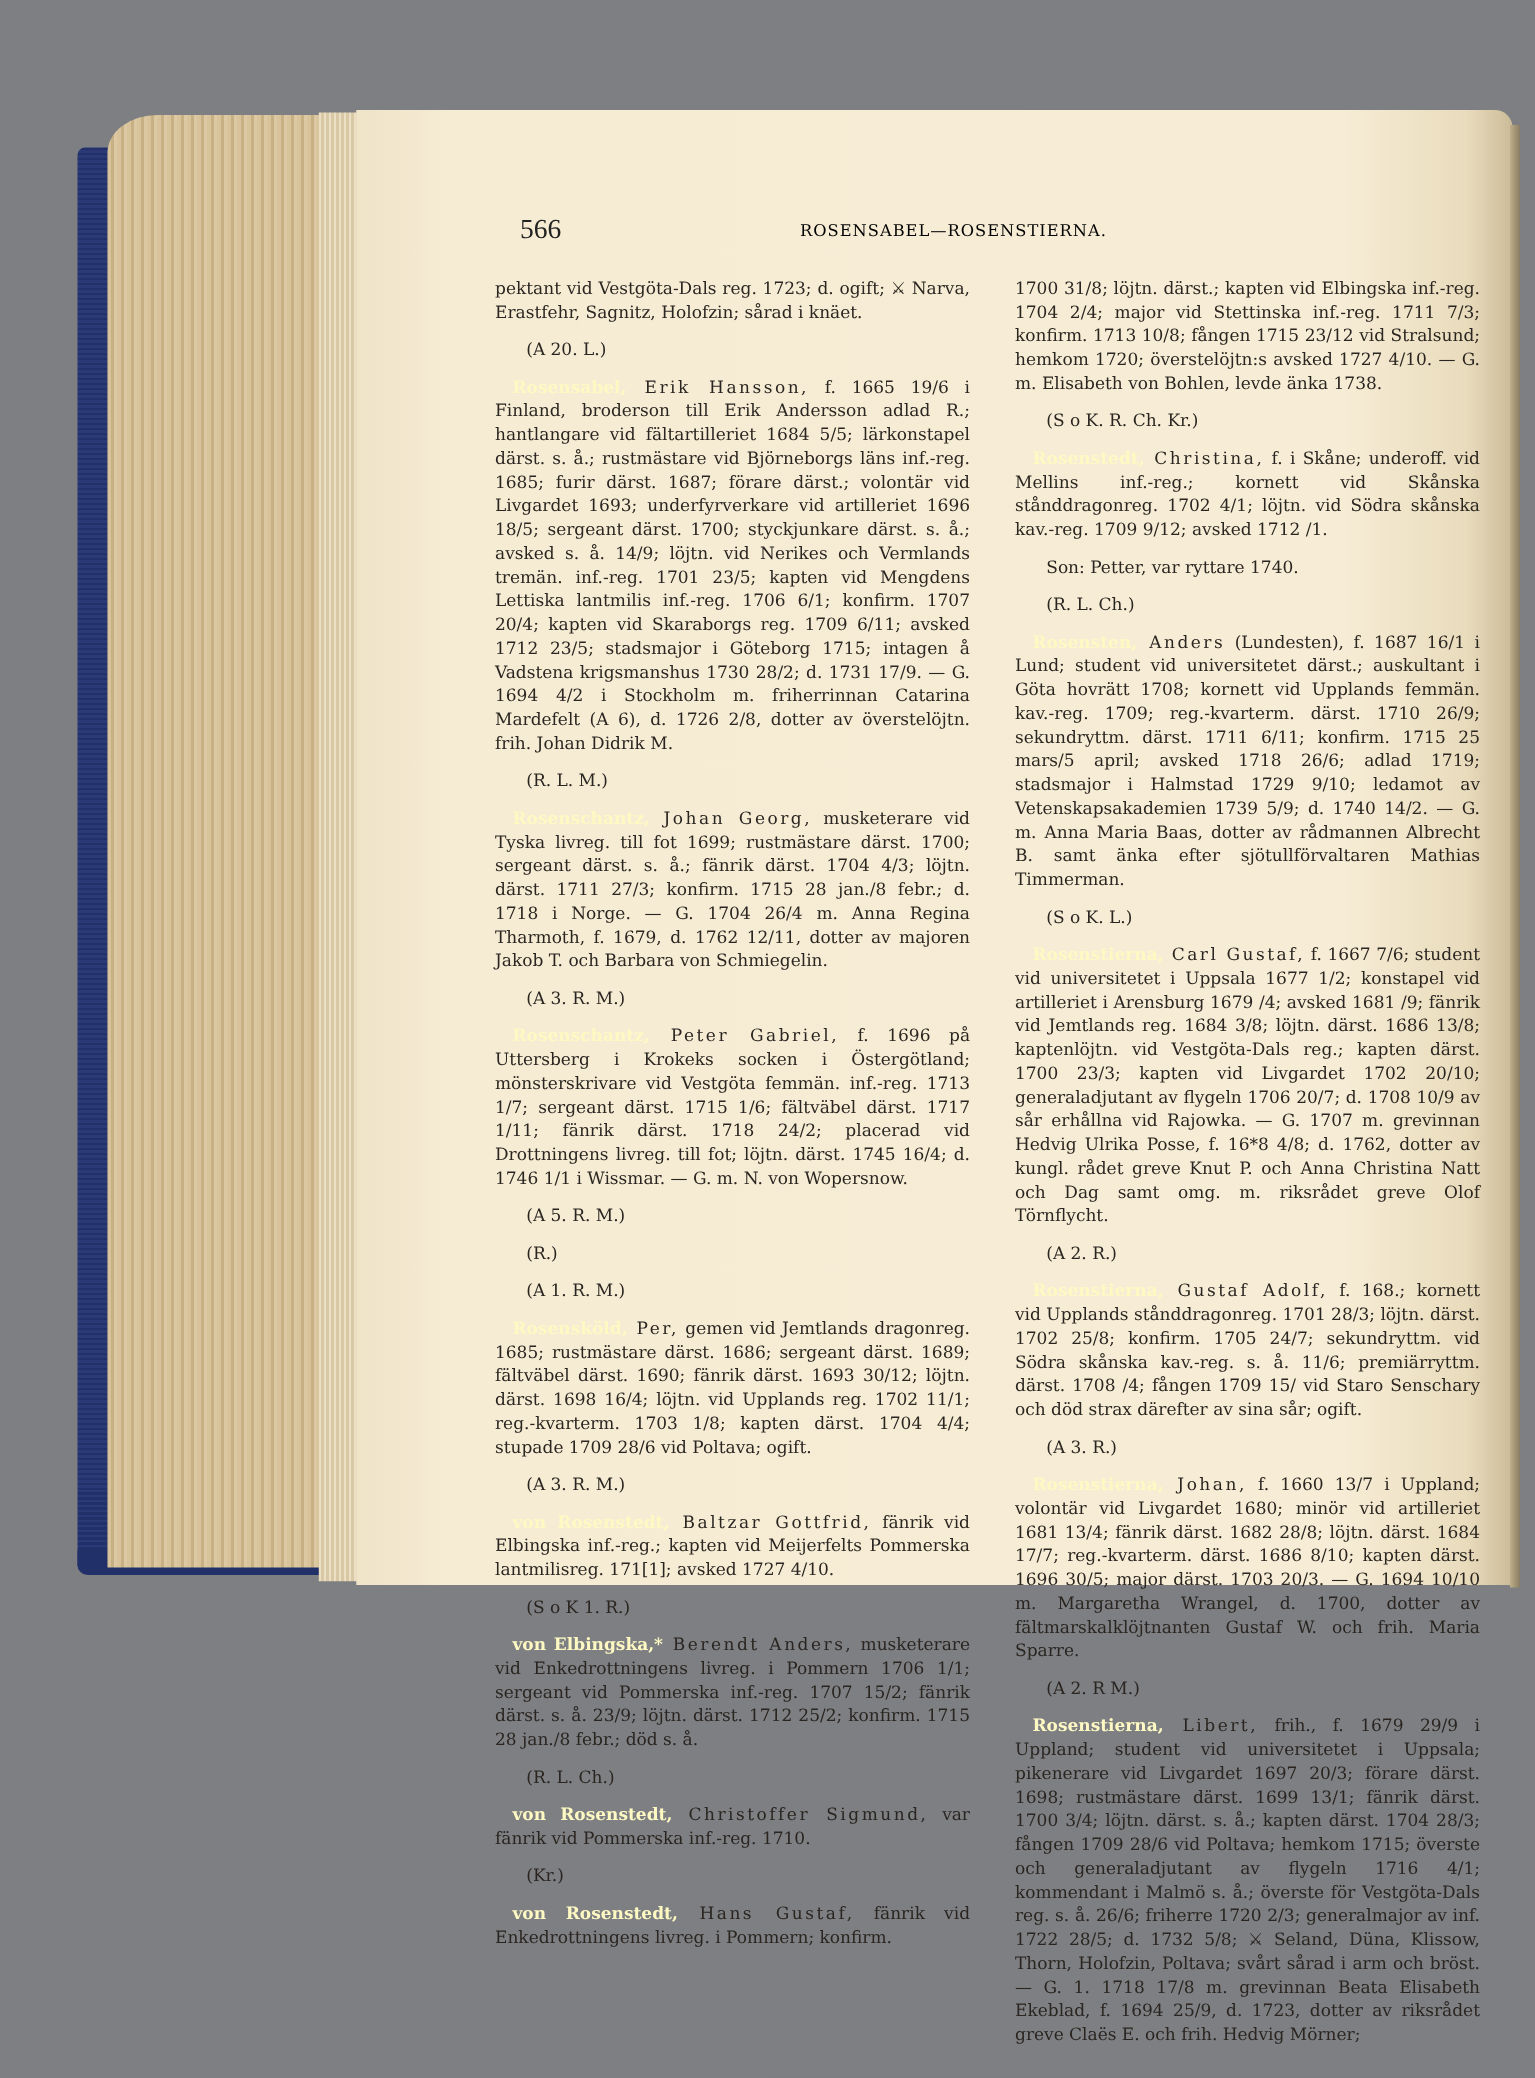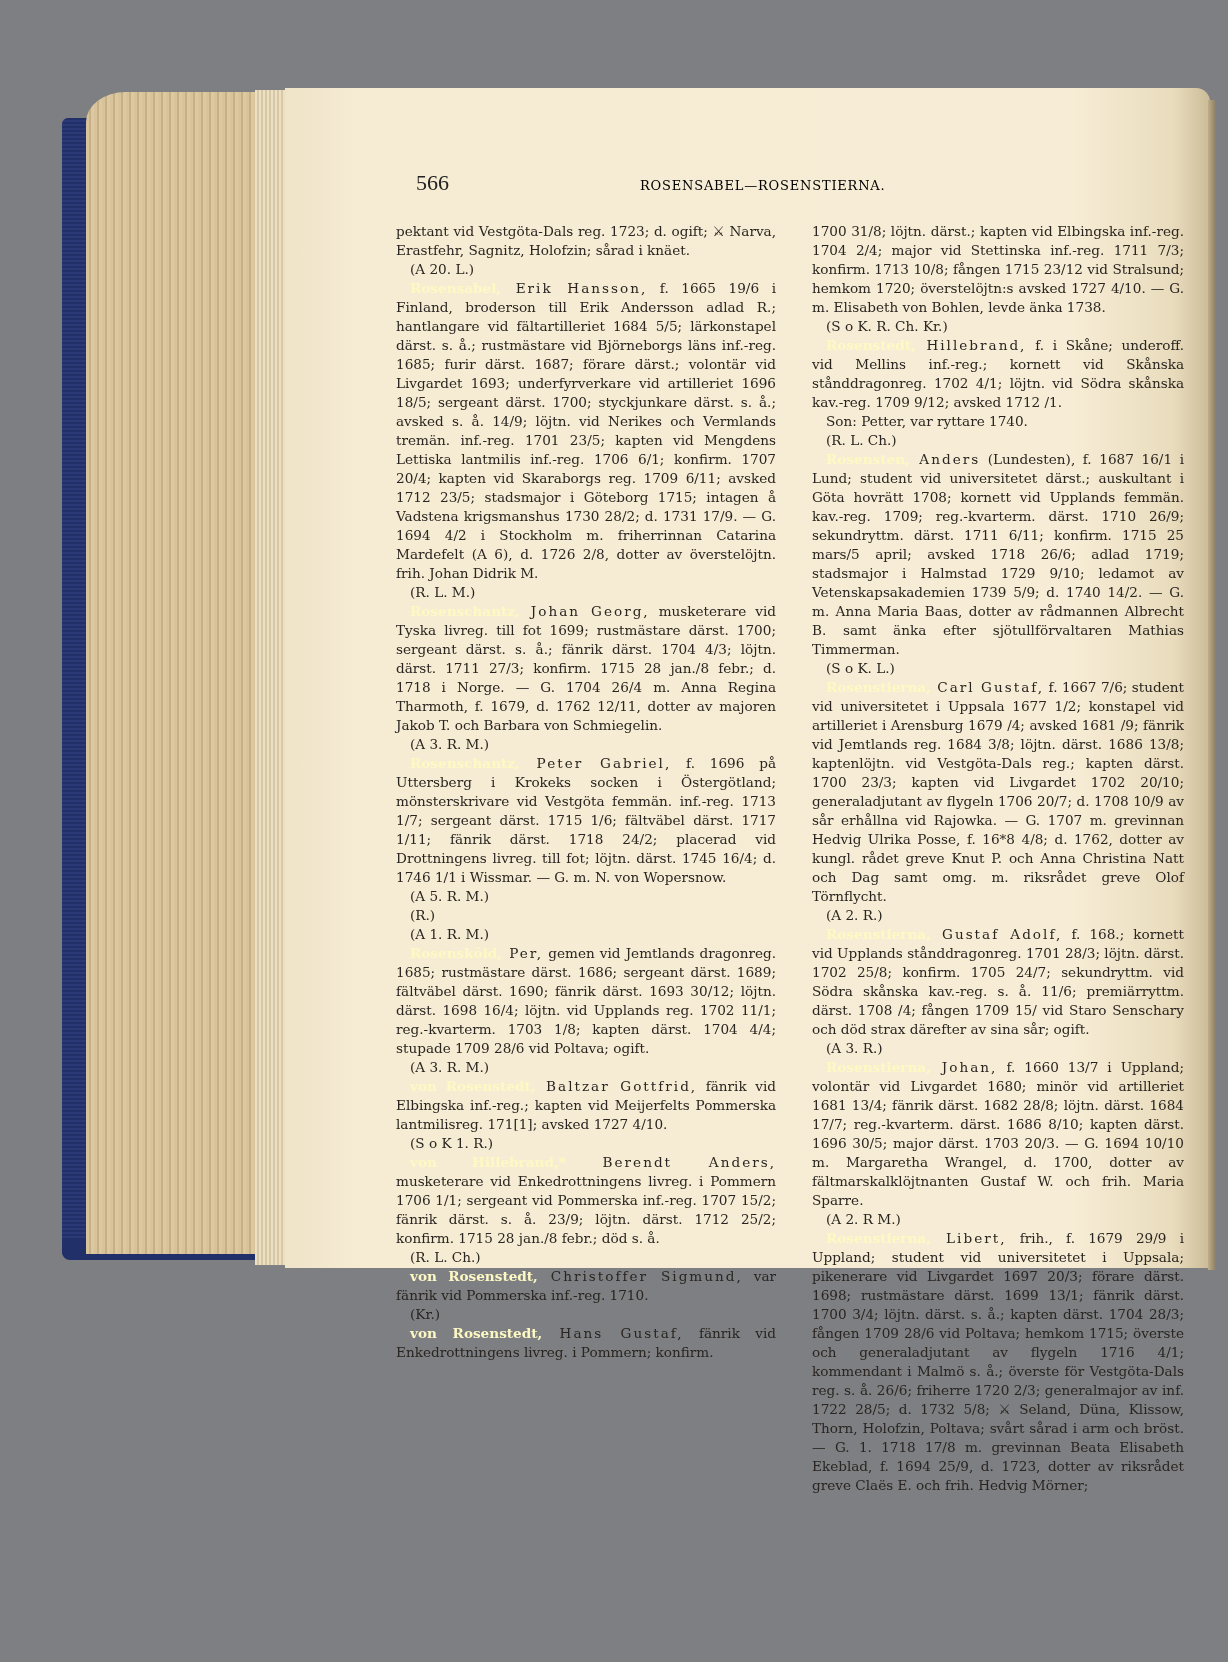--- a/index.html
+++ b/index.html
@@ -45,21 +45,21 @@
   .column {
     position:absolute; top:222px; width:380px;
     font-size:13.6px; line-height:19px; color:#2a2520; text-align:justify;
   }
   .col-left { left:396px; }
   .col-right { left:812px; width:372px; }
   .entry { margin:0; text-indent:14px; }
   .entry.cont { text-indent:0; }
   .entry b { font-weight:bold; color:#fef9c3; }
   .entry .given { letter-spacing:2px; }
-  .ref { margin:0; padding-left:14px; }
+  .ref { margin:11px; padding-left:14px; }
 </style>
 </head>
 <body>
 
 <div class="cover"></div>
 <div class="cover-bottom"></div>
 <div class="edges"></div>
 <div class="edges2"></div>
 <div class="page"></div>
 <div class="page-right-edge"></div>
@@ -77,30 +77,30 @@
     <p class="entry"><b>Rosenschantz,</b><span class="given"> Johan Georg,</span><span> musketerare vid Tyska livreg. till fot 1699; rustmästare därst. 1700; sergeant därst. s. å.; fänrik därst. 1704 4/3; löjtn. därst. 1711 27/3; konfirm. 1715 28 jan./8 febr.; d. 1718 i Norge. — G. 1704 26/4 m. Anna Regina Tharmoth, f. 1679, d. 1762 12/11, dotter av majoren Jakob T. och Barbara von Schmiegelin.</span></p>
     <p class="ref">(A 3. R. M.)</p>
     <p class="entry"><b>Rosenschantz,</b><span class="given"> Peter Gabriel,</span><span> f. 1696 på Uttersberg i Krokeks socken i Östergötland; mönsterskrivare vid Vestgöta femmän. inf.-reg. 1713 1/7; sergeant därst. 1715 1/6; fältväbel därst. 1717 1/11; fänrik därst. 1718 24/2; placerad vid Drottningens livreg. till fot; löjtn. därst. 1745 16/4; d. 1746 1/1 i Wissmar. — G. m. N. von Wopersnow.</span></p>
     <p class="ref">(A 5. R. M.)</p>
     <p class="ref">(R.)</p>
     <p class="ref">(A 1. R. M.)</p>
     <p class="entry"><b>Rosensköld,</b><span class="given"> Per,</span><span> gemen vid Jemtlands dragonreg. 1685; rustmästare därst. 1686; sergeant därst. 1689; fältväbel därst. 1690; fänrik därst. 1693 30/12; löjtn. därst. 1698 16/4; löjtn. vid Upplands reg. 1702 11/1; reg.-kvarterm. 1703 1/8; kapten därst. 1704 4/4; stupade 1709 28/6 vid Poltava; ogift.</span></p>
     <p class="ref">(A 3. R. M.)</p>
     <p class="entry"><b>von Rosenstedt,</b><span class="given"> Baltzar Gottfrid,</span><span> fänrik vid Elbingska inf.-reg.; kapten vid Meijerfelts Pommerska lantmilisreg. 171[1]; avsked 1727 4/10.</span></p>
     <p class="ref">(S o K 1. R.)</p>
-    <p class="entry"><b>von Hillebrand,*</b><span class="given"> Berendt Anders,</span><span> musketerare vid Enkedrottningens livreg. i Pommern 1706 1/1; sergeant vid Pommerska inf.-reg. 1707 15/2; fänrik därst. s. å. 23/9; löjtn. därst. 1712 25/2; konfirm. 1715 28 jan./8 febr.; död s. å.</span></p>
+    <p class="entry"><b>von Elbingska,*</b><span class="given"> Berendt Anders,</span><span> musketerare vid Enkedrottningens livreg. i Pommern 1706 1/1; sergeant vid Pommerska inf.-reg. 1707 15/2; fänrik därst. s. å. 23/9; löjtn. därst. 1712 25/2; konfirm. 1715 28 jan./8 febr.; död s. å.</span></p>
     <p class="ref">(R. L. Ch.)</p>
     <p class="entry"><b>von Rosenstedt,</b><span class="given"> Christoffer Sigmund,</span><span> var fänrik vid Pommerska inf.-reg. 1710.</span></p>
     <p class="ref">(Kr.)</p>
     <p class="entry"><b>von Rosenstedt,</b><span class="given"> Hans Gustaf,</span><span> fänrik vid Enkedrottningens livreg. i Pommern; konfirm.</span></p>
   </div>
 <div class="column col-right" id="col-right">
     <p class="entry cont">1700 31/8; löjtn. därst.; kapten vid Elbingska inf.-reg. 1704 2/4; major vid Stettinska inf.-reg. 1711 7/3; konfirm. 1713 10/8; fången 1715 23/12 vid Stralsund; hemkom 1720; överstelöjtn:s avsked 1727 4/10. — G. m. Elisabeth von Bohlen, levde änka 1738.</p>
     <p class="ref">(S o K. R. Ch. Kr.)</p>
-    <p class="entry"><b>Rosenstedt,</b><span class="given"> Hillebrand,</span><span> f. i Skåne; underoff. vid Mellins inf.-reg.; kornett vid Skånska stånddragonreg. 1702 4/1; löjtn. vid Södra skånska kav.-reg. 1709 9/12; avsked 1712 /1.</span></p>
+    <p class="entry"><b>Rosenstedt,</b><span class="given"> Christina,</span><span> f. i Skåne; underoff. vid Mellins inf.-reg.; kornett vid Skånska stånddragonreg. 1702 4/1; löjtn. vid Södra skånska kav.-reg. 1709 9/12; avsked 1712 /1.</span></p>
     <p class="ref">Son: Petter, var ryttare 1740.</p>
     <p class="ref">(R. L. Ch.)</p>
     <p class="entry"><b>Rosensten,</b><span class="given"> Anders</span><span> (Lundesten), f. 1687 16/1 i Lund; student vid universitetet därst.; auskultant i Göta hovrätt 1708; kornett vid Upplands femmän. kav.-reg. 1709; reg.-kvarterm. därst. 1710 26/9; sekundryttm. därst. 1711 6/11; konfirm. 1715 25 mars/5 april; avsked 1718 26/6; adlad 1719; stadsmajor i Halmstad 1729 9/10; ledamot av Vetenskapsakademien 1739 5/9; d. 1740 14/2. — G. m. Anna Maria Baas, dotter av rådmannen Albrecht B. samt änka efter sjötullförvaltaren Mathias Timmerman.</span></p>
     <p class="ref">(S o K. L.)</p>
     <p class="entry"><b>Rosenstierna,</b><span class="given"> Carl Gustaf,</span><span> f. 1667 7/6; student vid universitetet i Uppsala 1677 1/2; konstapel vid artilleriet i Arensburg 1679 /4; avsked 1681 /9; fänrik vid Jemtlands reg. 1684 3/8; löjtn. därst. 1686 13/8; kaptenlöjtn. vid Vestgöta-Dals reg.; kapten därst. 1700 23/3; kapten vid Livgardet 1702 20/10; generaladjutant av flygeln 1706 20/7; d. 1708 10/9 av sår erhållna vid Rajowka. — G. 1707 m. grevinnan Hedvig Ulrika Posse, f. 16*8 4/8; d. 1762, dotter av kungl. rådet greve Knut P. och Anna Christina Natt och Dag samt omg. m. riksrådet greve Olof Törnflycht.</span></p>
     <p class="ref">(A 2. R.)</p>
     <p class="entry"><b>Rosenstierna,</b><span class="given"> Gustaf Adolf,</span><span> f. 168.; kornett vid Upplands stånddragonreg. 1701 28/3; löjtn. därst. 1702 25/8; konfirm. 1705 24/7; sekundryttm. vid Södra skånska kav.-reg. s. å. 11/6; premiärryttm. därst. 1708 /4; fången 1709 15/ vid Staro Senschary och död strax därefter av sina sår; ogift.</span></p>
     <p class="ref">(A 3. R.)</p>
     <p class="entry"><b>Rosenstierna,</b><span class="given"> Johan,</span><span> f. 1660 13/7 i Uppland; volontär vid Livgardet 1680; minör vid artilleriet 1681 13/4; fänrik därst. 1682 28/8; löjtn. därst. 1684 17/7; reg.-kvarterm. därst. 1686 8/10; kapten därst. 1696 30/5; major därst. 1703 20/3. — G. 1694 10/10 m. Margaretha Wrangel, d. 1700, dotter av fältmarskalklöjtnanten Gustaf W. och frih. Maria Sparre.</span></p>
     <p class="ref">(A 2. R M.)</p>

